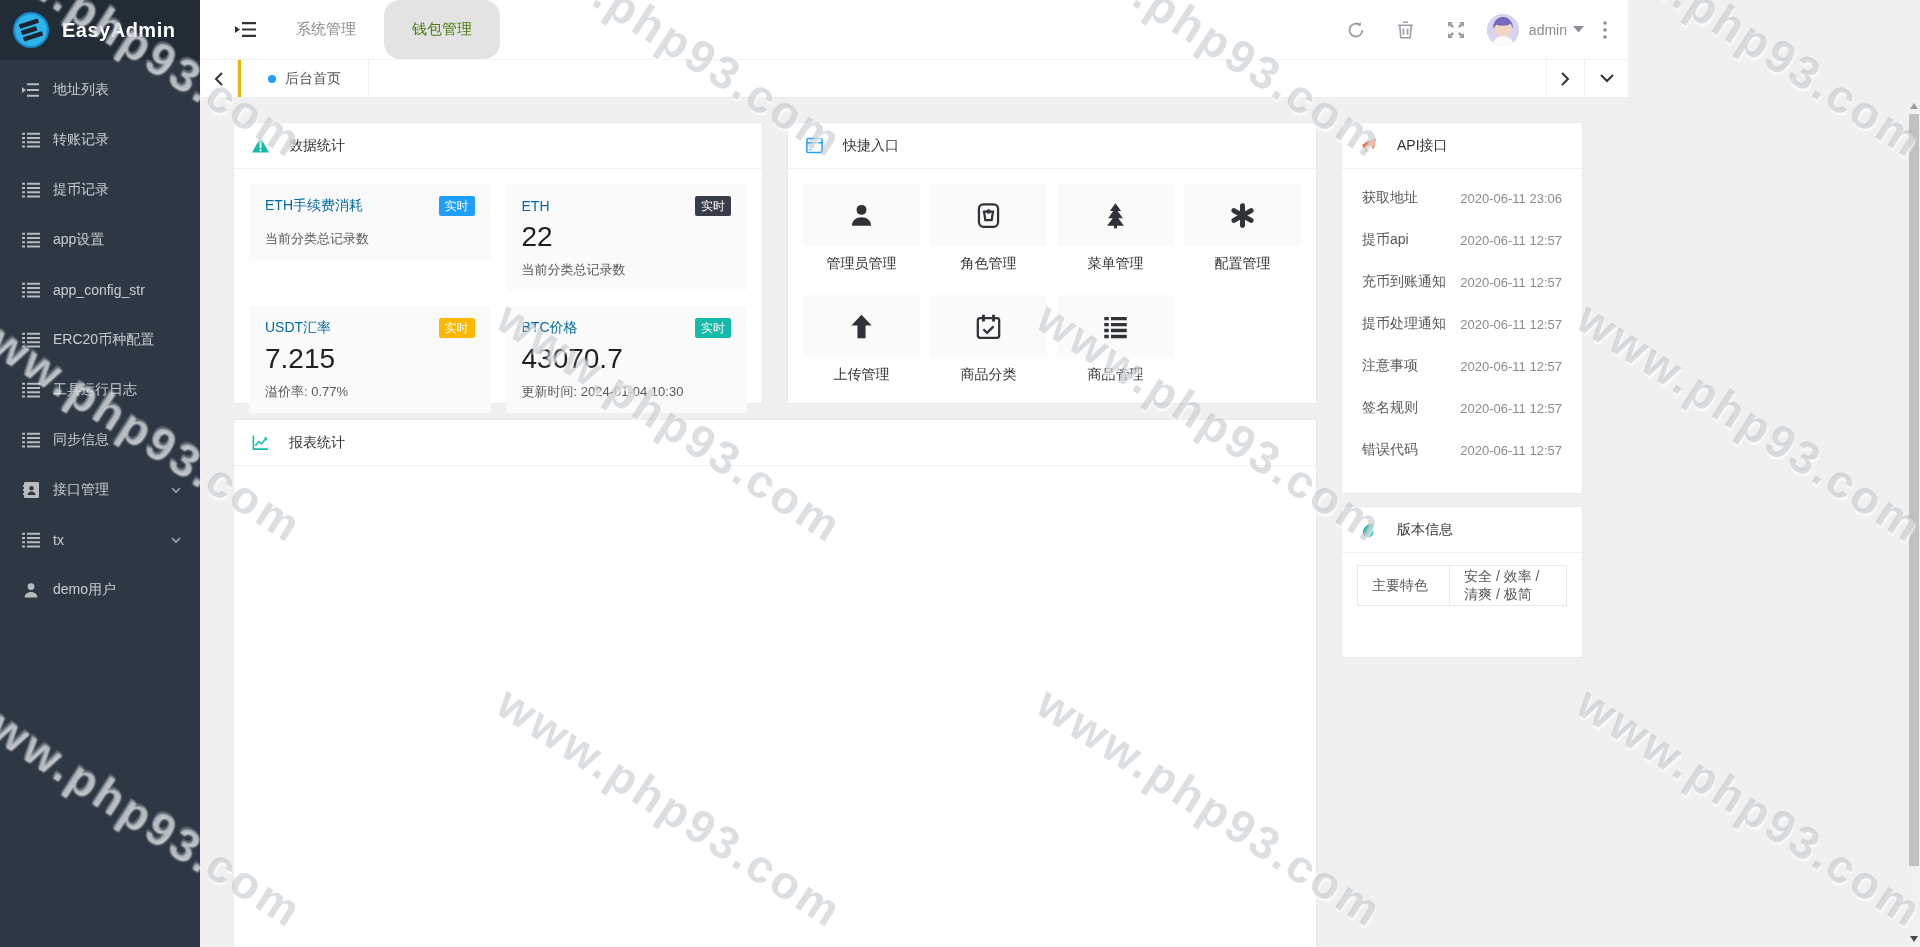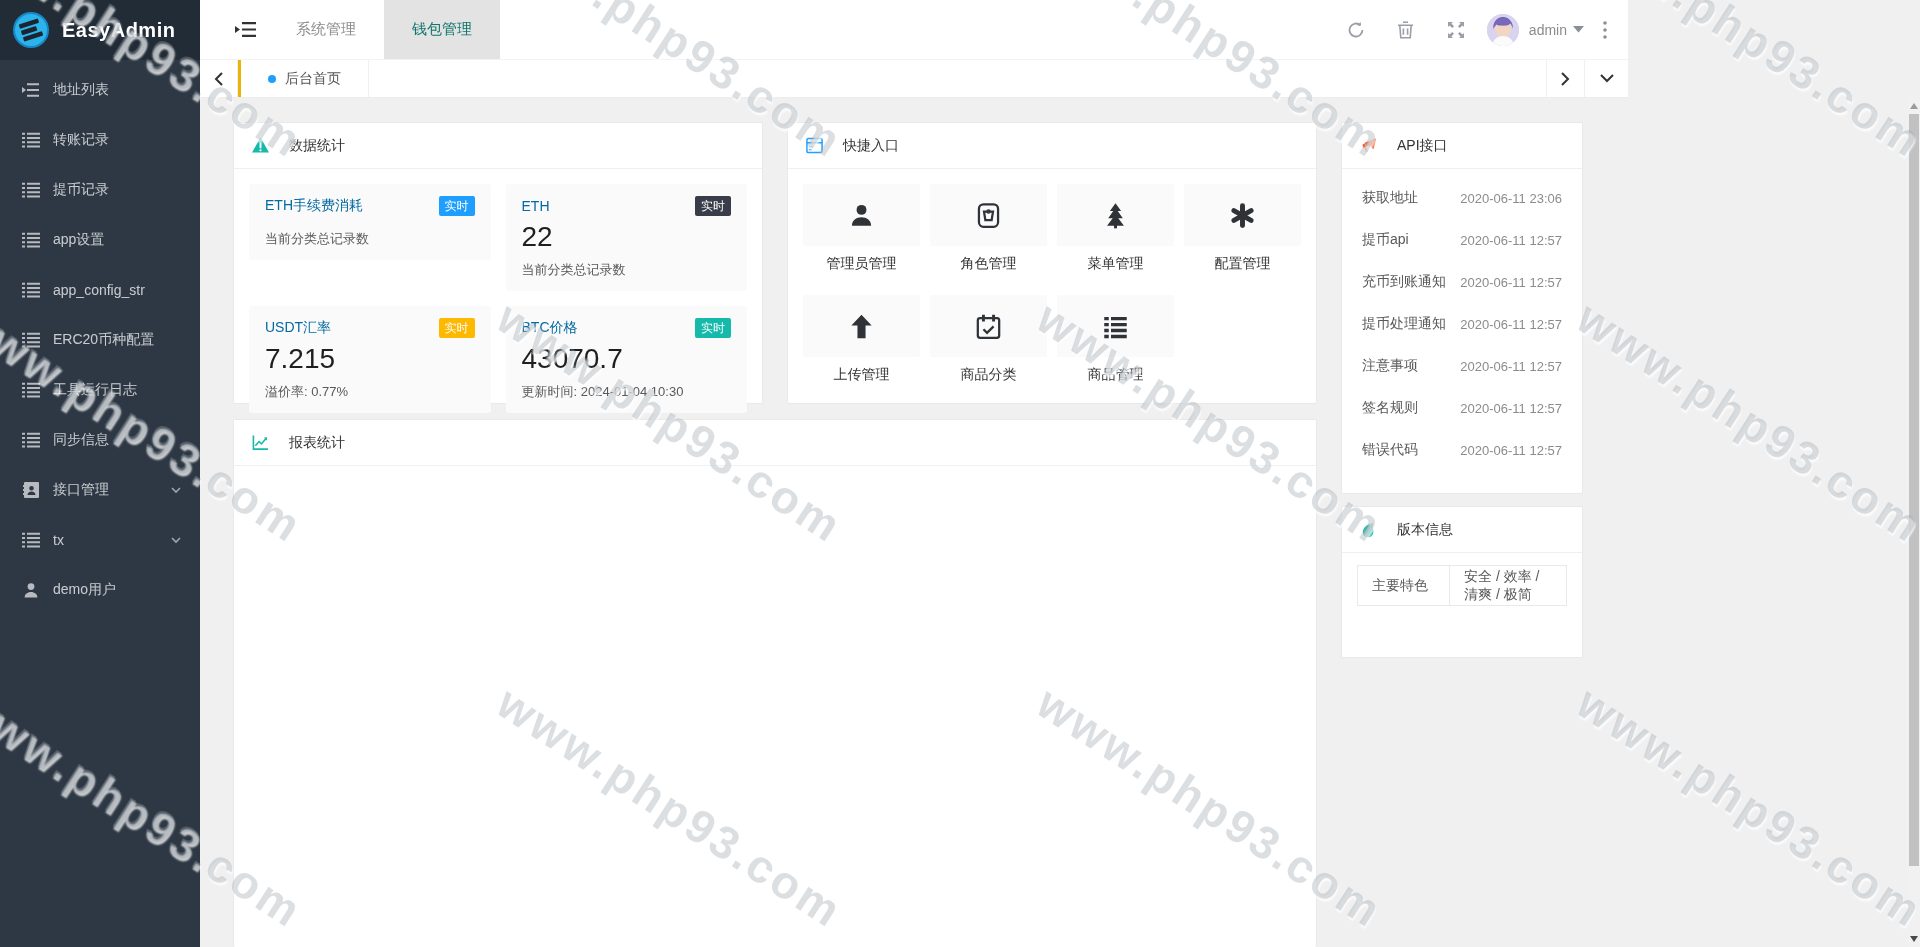--- a/index.html
+++ b/index.html
@@ -25,21 +25,21 @@
   .side-caret { width:12px; height:12px; color:rgba(255,255,255,.55); }
 
   
   .main { position:absolute; left:200px; top:0; width:1428px; height:947px; }
 
   
   .topbar { height:60px; background:#fff; display:flex; align-items:stretch; border-bottom:1px solid #f3f3f3; }
   .fold-btn { width:46px; margin-left:22px; display:flex; align-items:center; justify-content:center;
               color:#333; cursor:pointer; }
   .top-tab { padding:0 28px; display:flex; align-items:center; font-size:15px; color:#8d8d8d; cursor:pointer; }
-  .top-tab.active { background:#e3e3e3; color:#0f766e; }
+  .top-tab.active { background:#e3e3e3; color:#4d7c0f;border-radius:16px; }
   .top-right { margin-left:auto; display:flex; align-items:center; }
   .tool-btn { width:50px; height:60px; display:flex; align-items:center; justify-content:center;
               color:#9a9ea6; cursor:pointer; }
   .avatar-wrap { display:flex; align-items:center; cursor:pointer; margin-left:6px; }
   .avatar { width:32px; height:32px; border-radius:50%; overflow:hidden; background:#d8d3ee; }
   .admin-name { font-size:14px; color:#8c8c8c; margin:0 6px 0 10px; }
   .dots-btn { width:42px; height:60px; display:flex; align-items:center; justify-content:center;
               color:#8a8f97; cursor:pointer; margin-right:2px; }
 
   

